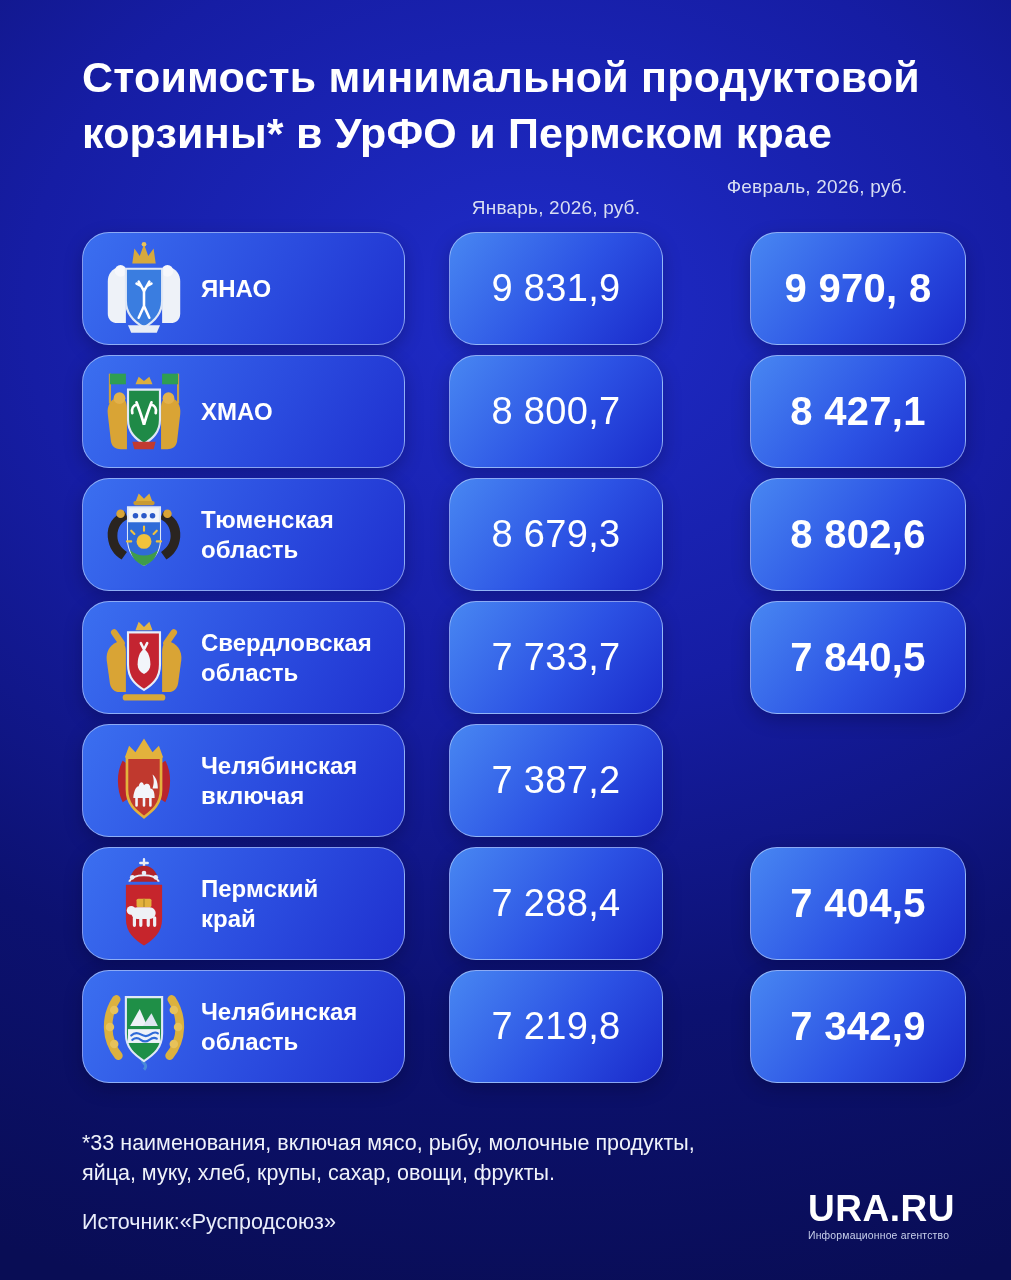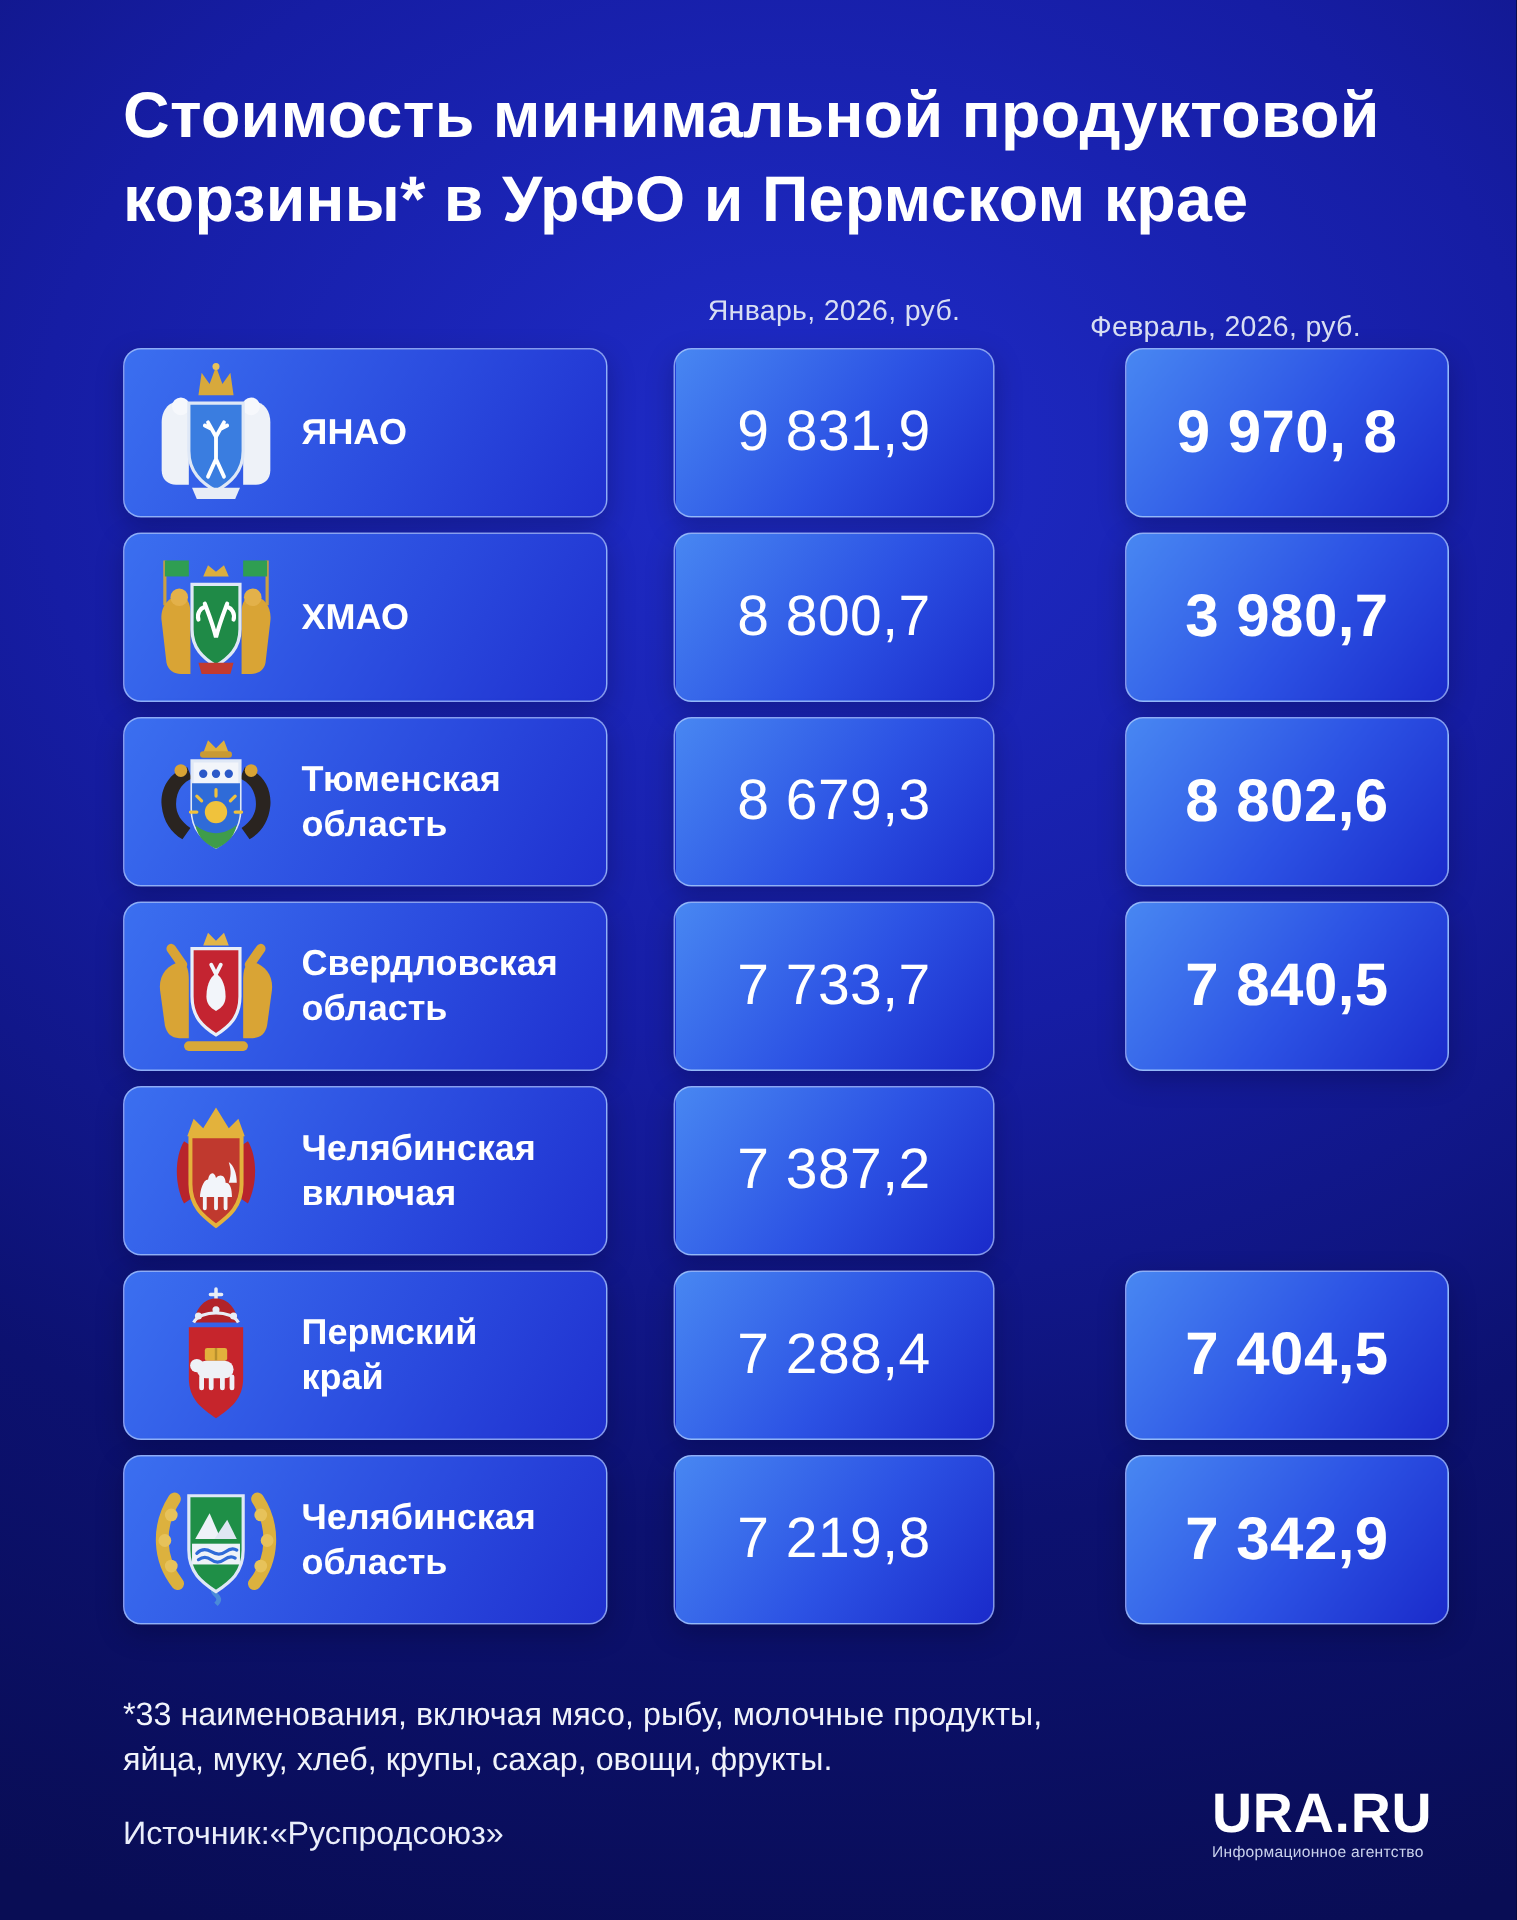--- a/index.html
+++ b/index.html
@@ -12,25 +12,25 @@
   .title{
     position:absolute;left:82px;top:50px;width:870px;margin:0;
     font-size:43px;line-height:1.3;font-weight:700;letter-spacing:.2px;
     white-space:pre-line;
   }
   .col-header{
     position:absolute;text-align:center;font-size:19px;font-weight:500;
     color:#d8def2;letter-spacing:.2px;
   }
   .hdr-jan{left:449px;width:214px;top:197px;}
-  .hdr-feb{left:709px;width:216px;top:208px;}
+  .hdr-feb{left:709px;width:216px;top:176px;}
   .rows{position:absolute;left:0;top:232px;width:1011px;}
   .row{position:relative;height:113px;margin-bottom:10px;}
   .card{
-    position:absolute;top:0;height:113px;border-radius:12px;
+    position:absolute;top:0;height:113px;border-radius:27px;
     border:1.5px solid rgba(205,225,255,.58);
     box-shadow:0 6px 18px rgba(0,0,25,.25);
     box-sizing:border-box;
   }
   .region-card{left:82px;width:323px;
     background:linear-gradient(120deg,#3b6ff0 0%,#2a4ade 60%,#1f30cf 100%);}
   .value-card{display:flex;align-items:center;justify-content:center;
     background:linear-gradient(128deg,#4887f2 0%,#2c52e4 55%,#1a2aca 100%);}
   .jan-card{left:449px;width:214px;}
   .feb-card{left:750px;width:216px;}
@@ -113,21 +113,21 @@
             <path d="M37 37 c3 8 5 13 7 21 c2 -8 4 -13 7 -21 M37 39 c-3 1 -5 4 -4 8 M51 39 c3 1 5 4 4 8" stroke="#ffffff" stroke-width="2.6" fill="none" stroke-linecap="round"></path>
             <path d="M33 74 h22 l-2 7 h-18 z" fill="#c23a30"></path>
           </svg>
         </span>
         <span class="region-label">ХМАО</span>
       </div>
       <div class="card value-card jan-card">
         <span class="jan-value">8 800,7</span>
       </div>
       <div class="card value-card feb-card">
-        <span class="feb-value">3 980,7</span>
+        <span class="feb-value">8 427,1</span>
       </div>
     </div>
 
     <div class="row">
       <div class="card region-card">
         <span class="emblem">
           <svg viewBox="0 0 88 92">
             <path d="M36 15 l3 -8 5 5 5 -5 3 8 z" fill="#ddaf3e"></path>
             <rect x="34" y="14" width="20" height="4" rx="2" fill="#c99a33"></rect>
             <path d="M26 24 c-11 3 -17 13 -16 24 c1 10 6 17 13 21 l5 -7 c-6 -4 -9 -9 -9 -15 c0 -9 5 -14 10 -16 z" fill="#2a2420"></path>

